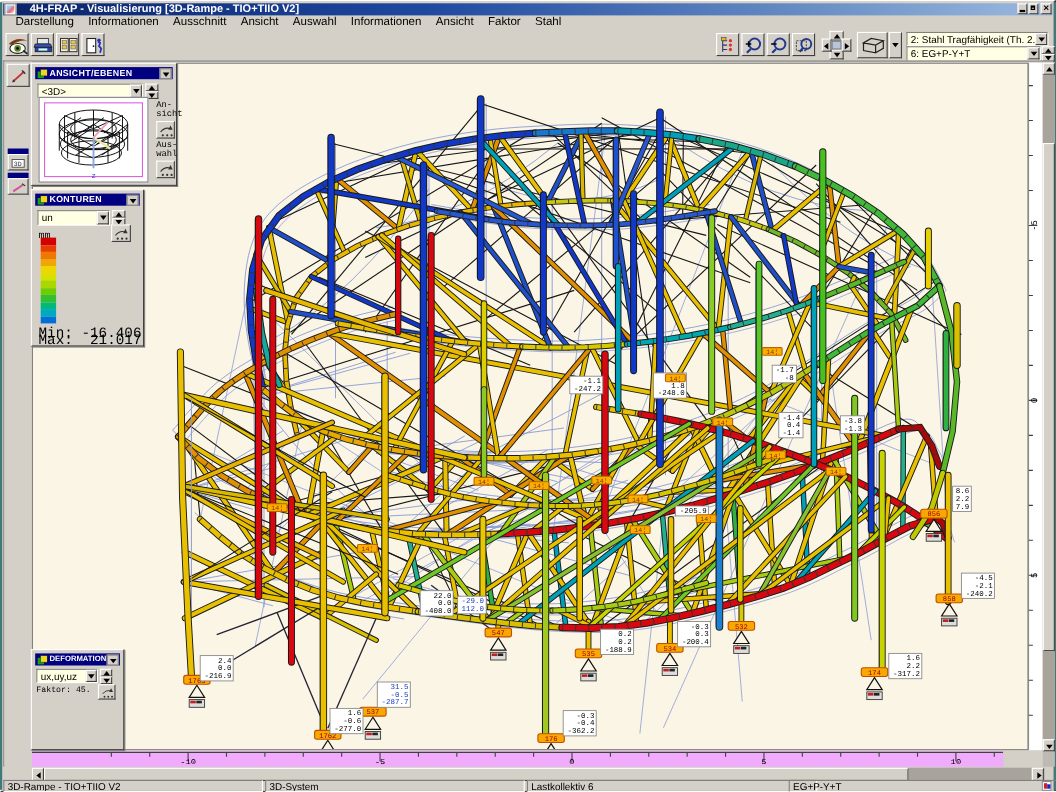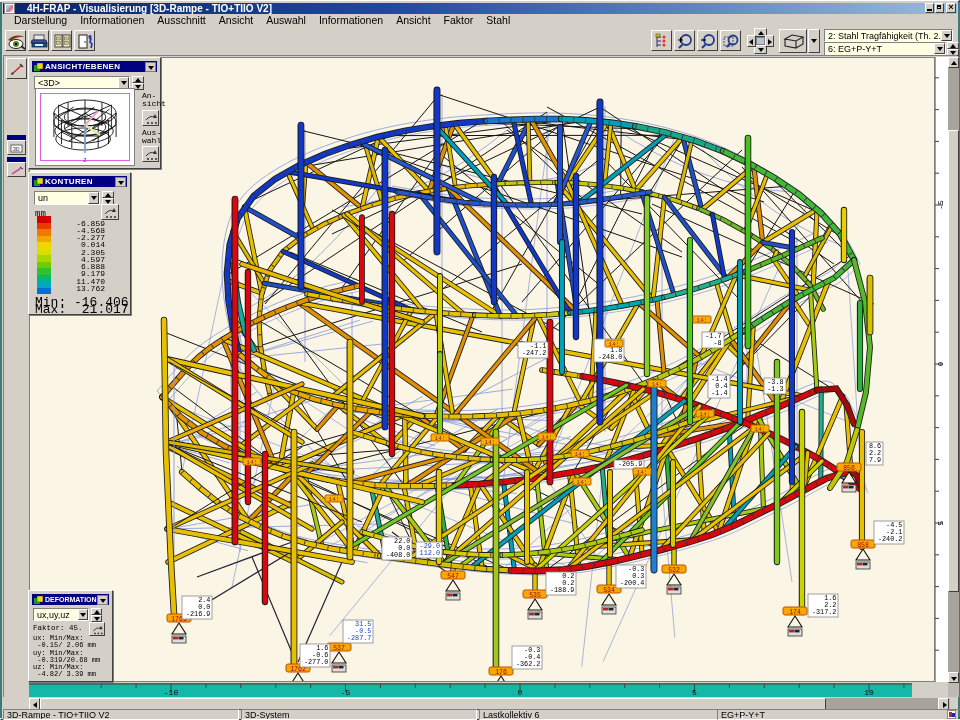--- a/index.html
+++ b/index.html
@@ -18,21 +18,21 @@
 .cbtn{position:absolute;background:#D4D0C8;border-top:1px solid #fff;border-left:1px solid #fff;border-right:1px solid #404040;border-bottom:1px solid #404040}
 .cbtn .arr{position:absolute;left:50%;top:50%;margin:-2px 0 0 -3px}
 .cbtn .arru{position:absolute;left:50%;top:50%;margin:-2px 0 0 -3px}
 .arr{width:0;height:0;border-left:3px solid transparent;border-right:3px solid transparent;border-top:4px solid #000;display:inline-block}
 .arru{width:0;height:0;border-left:3px solid transparent;border-right:3px solid transparent;border-bottom:4px solid #000;display:inline-block}
 .client{position:absolute;left:3px;top:55px;width:954px;height:642px;border-top:1px solid #808080;border-left:1px solid #808080;background:#D4D0C8}
 .lbar{position:absolute;left:0;top:0;width:25px;height:642px;background:#D4D0C8}
 .canvas{position:absolute;left:25px;top:1px;width:906px;height:625px;background:#FAF5E4;border:1px solid #808080;overflow:hidden}
 .vruler{position:absolute;left:931px;top:1px;width:13px;height:625px;background:#fff}
 .vscroll{position:absolute;left:944px;top:1px;width:11px;height:640px;background:#BDB9B3}
-.hruler{position:absolute;left:25px;top:627px;width:883px;height:14px;background:#14b8a6}
+.hruler{position:absolute;left:25px;top:627px;width:883px;height:14px;background:#f0abfc}
 .sbtn{position:absolute;background:#D4D0C8;border-top:1px solid #fff;border-left:1px solid #fff;border-right:1px solid #404040;border-bottom:1px solid #404040}
 .statusbar{position:absolute;left:3px;top:709px;width:954px;height:11px;font-size:9px;color:#000}
 .sfield{position:absolute;top:0;height:11px;border-top:1px solid #808080;border-left:1px solid #808080;border-bottom:1px solid #fff;border-right:1px solid #fff;padding:0px 3px;white-space:nowrap;overflow:hidden;line-height:10px}
 .panel{position:absolute;background:#D4D0C8;border-top:1px solid #fff;border-left:1px solid #fff;border-right:1px solid #404040;border-bottom:1px solid #404040;box-shadow:1px 1px 0 #808080}
 .ptitle{position:absolute;left:3px;top:3px;right:3px;height:11px;background:#000080;color:#fff;font-weight:bold;font-size:8px;line-height:11px;padding-left:13px;letter-spacing:.3px}
 .picon{position:absolute;left:2px;top:2px;width:9px;height:9px}
 .pclose{position:absolute;right:1px;top:1px;width:11px;height:10px;background:#D4D0C8;border:1px solid #808080;text-align:center;line-height:9px}
 .mono{font-family:"Liberation Mono",monospace}
 </style></head><body>
 <div class="win"></div>
@@ -1291,30 +1291,20 @@
   <div style="height:6.5px;background:#f0a800"></div>
   <div style="height:6.5px;background:#ecd800"></div>
   <div style="height:6.5px;background:#d8e000"></div>
   <div style="height:6.5px;background:#a8d800"></div>
   <div style="height:6.5px;background:#70cc00"></div>
   <div style="height:6.5px;background:#30c030"></div>
   <div style="height:6.5px;background:#00b878"></div>
   <div style="height:6.5px;background:#00a8c0"></div>
   <div style="height:6.5px;background:#0070d8"></div>
  </div>
-<div class="mono" style="position:absolute;left:0px;top:46.5px;width:76px;font-size:8px;line-height:7.27px;text-align:right;white-space:pre">-6.859
--4.568
--2.277
- 0.014
- 2.305
- 4.597
- 6.888
- 9.179
-11.470
-13.762</div>
  <div class="mono" style="position:absolute;left:6px;top:126px;font-size:13px;line-height:7px;white-space:pre">Min: -16.406
 Max:  21.017</div>
 </div>
 
 <div class="panel" style="left:28px;top:590px;width:85px;height:92px;font-size:8px">
  <div class="ptitle" style="font-size:7px;letter-spacing:0"><svg class="picon" viewBox="0 0 9 9">
         <rect x="0" y="2" width="6" height="6" fill="#18a018"></rect>
         <rect x="3" y="0" width="6" height="6" fill="#e8d820" stroke="#333" stroke-width="0.5"></rect>
       </svg>DEFORMATION<span class="pclose"><span class="arr" style="margin-top:3px"></span></span></div>
  <div class="combo" style="left:4px;top:17px;width:56px;height:13px">ux,uy,uz</div>
@@ -1330,19 +1320,13 @@
  <div class="mono" style="position:absolute;left:4px;top:33px;font-size:7.5px">Faktor: 45.</div>
  <div class="tb" style="left:60px;top:31px;width:16px;height:14px">
       <svg width="14" height="12" viewBox="0 0 15 14">
         <path d="M2 8 Q6 3 11 5" fill="none" stroke="#333" stroke-width="1"></path>
         <path d="M11 2 l2 4 l-4 0 z" fill="#333"></path>
         <circle cx="4" cy="11" r="1" fill="#333"></circle>
         <circle cx="8" cy="11" r="1" fill="#333"></circle>
         <circle cx="12" cy="11" r="1" fill="#333"></circle>
       </svg>
     </div>
- <div class="mono" style="position:absolute;left:4px;top:44px;font-size:7px;line-height:7.3px;white-space:pre">ux: Min/Max:
- -0.15/ 2.06 mm
-uy: Min/Max:
- -0.319/20.68 mm
-uz: Min/Max:
- -4.82/ 3.39 mm</div>
 </div>
 
 </body></html>

